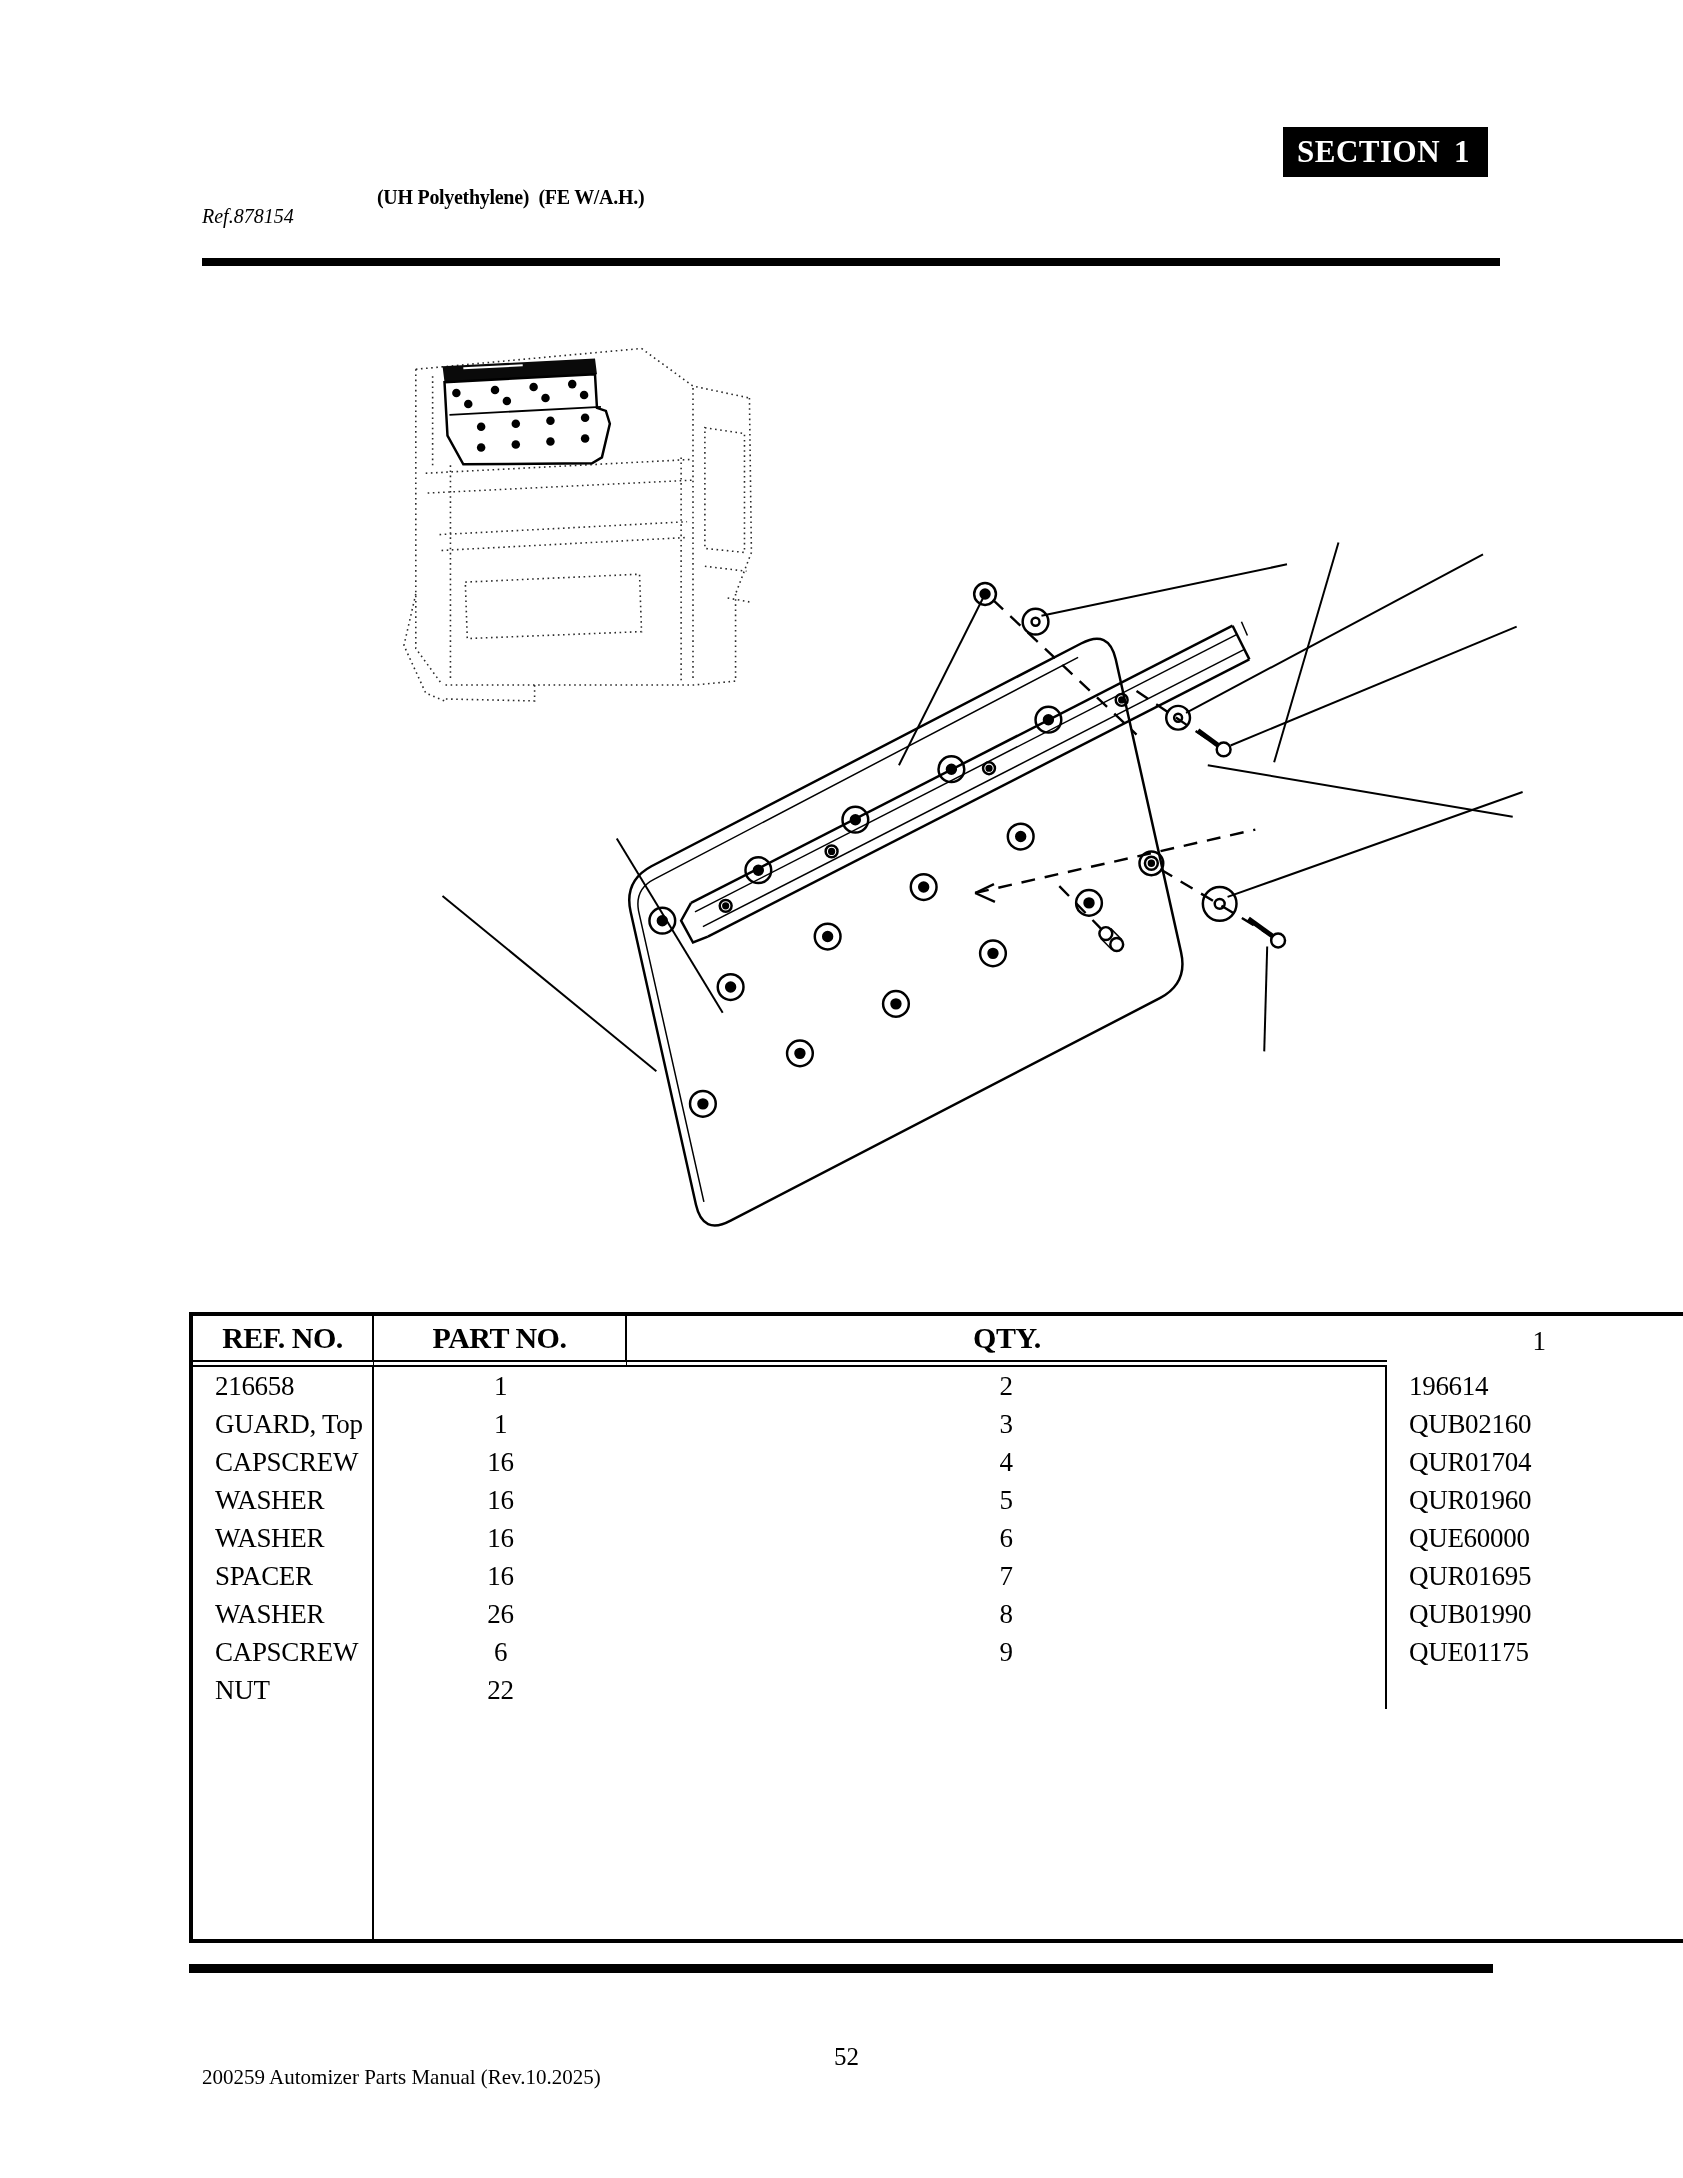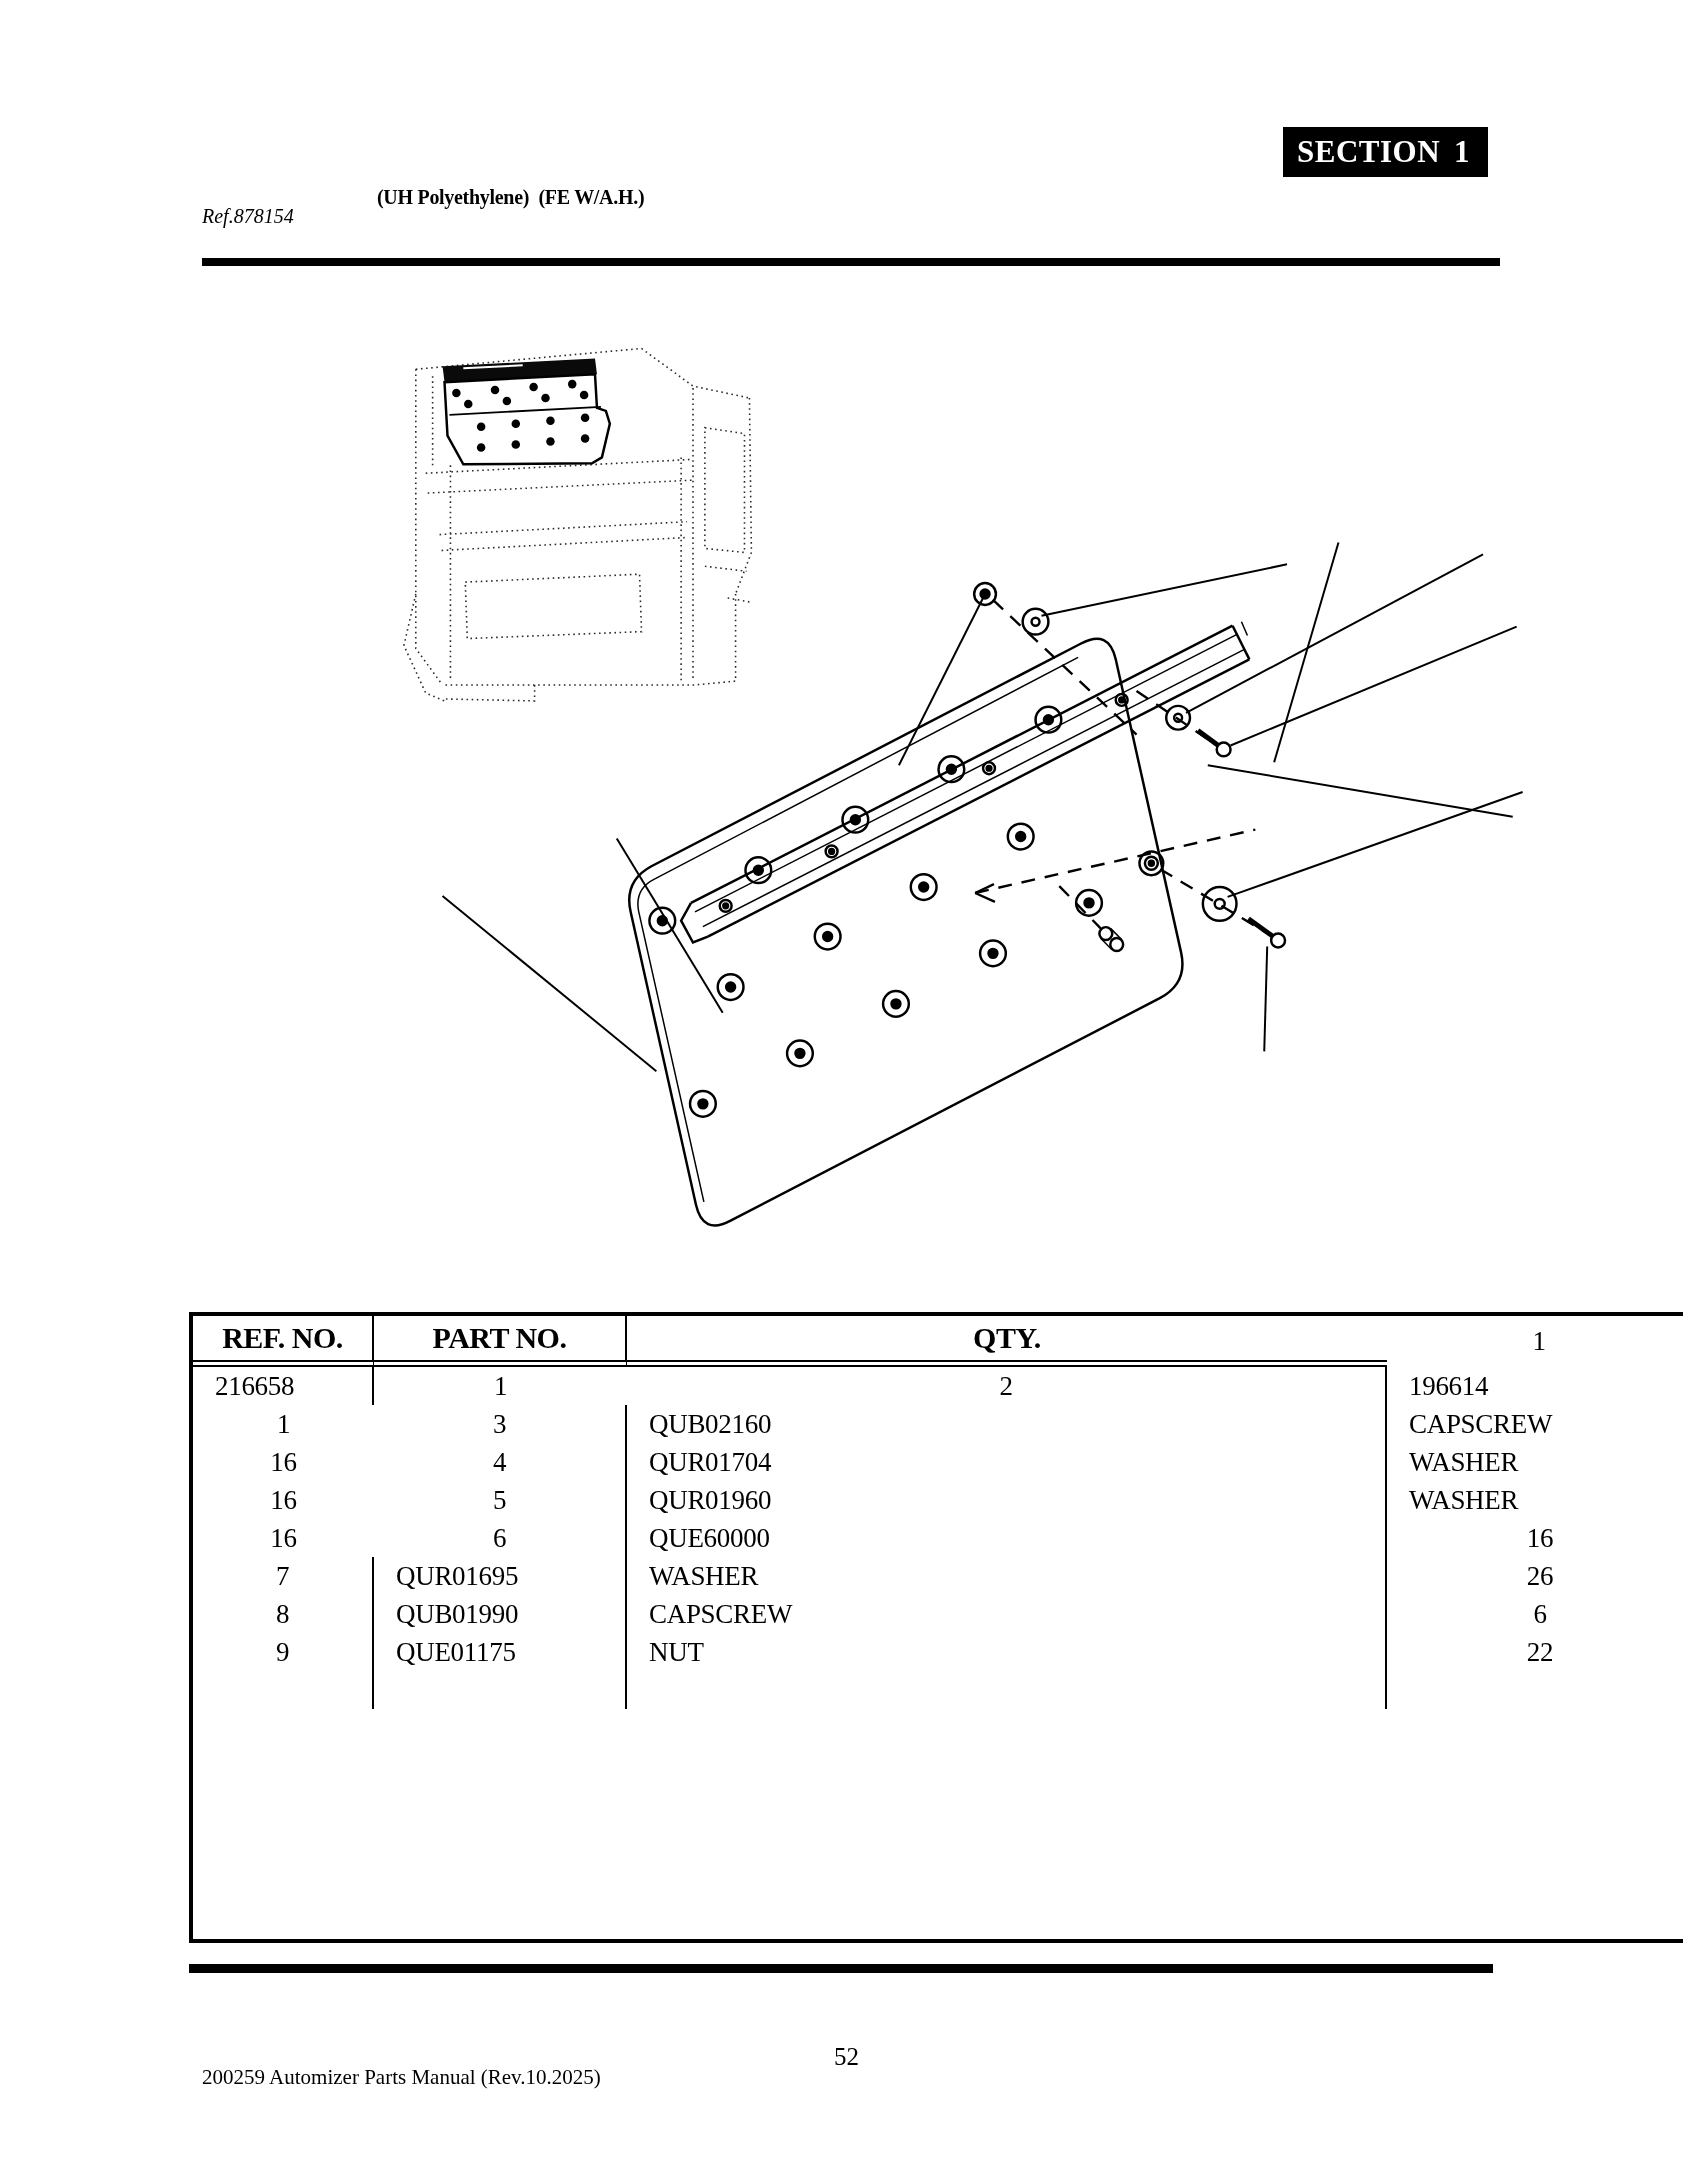--- a/index.html
+++ b/index.html
@@ -262,39 +262,41 @@
     <div class="hc">REF. NO.</div>
     <div class="hc">PART NO.</div>
     <div class="hc last">QTY.</div>
 
     <div class="bc center">1</div>
     <div class="bc pl">216658</div>
     <div class="bc center last">1</div>
 
     <div class="bc center">2</div>
     <div class="bc pl">196614</div>
+    <div class="bc pl">GUARD, Top</div>
     <div class="bc center last">1</div>
 
     <div class="bc center">3</div>
     <div class="bc pl">QUB02160</div>
     <div class="bc pl">CAPSCREW</div>
     <div class="bc center last">16</div>
 
     <div class="bc center">4</div>
     <div class="bc pl">QUR01704</div>
     <div class="bc pl">WASHER</div>
     <div class="bc center last">16</div>
 
     <div class="bc center">5</div>
     <div class="bc pl">QUR01960</div>
     <div class="bc pl">WASHER</div>
     <div class="bc center last">16</div>
 
     <div class="bc center">6</div>
     <div class="bc pl">QUE60000</div>
+    <div class="bc pl">SPACER</div>
     <div class="bc center last">16</div>
 
     <div class="bc center">7</div>
     <div class="bc pl">QUR01695</div>
     <div class="bc pl">WASHER</div>
     <div class="bc center last">26</div>
 
     <div class="bc center">8</div>
     <div class="bc pl">QUB01990</div>
     <div class="bc pl">CAPSCREW</div>

